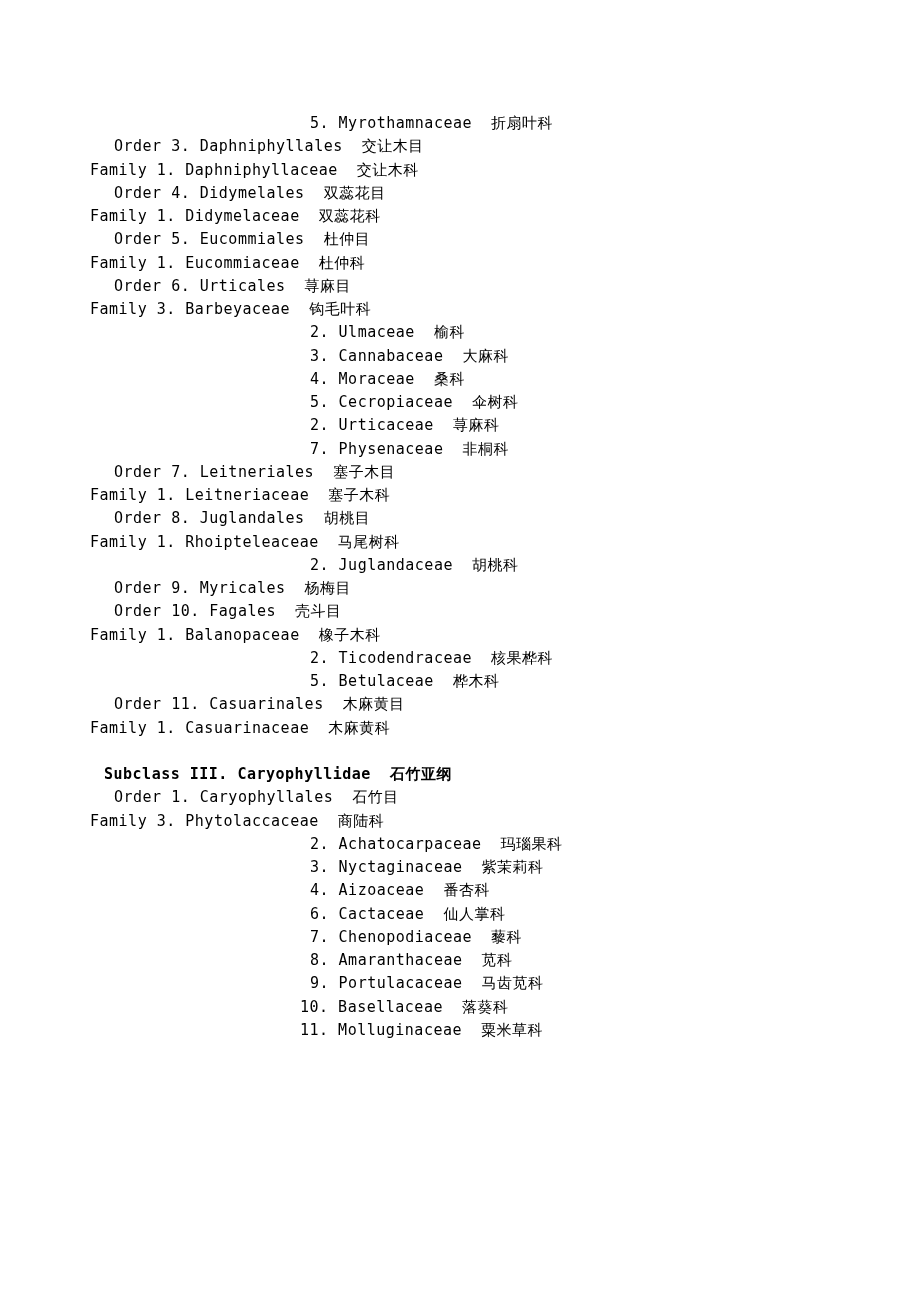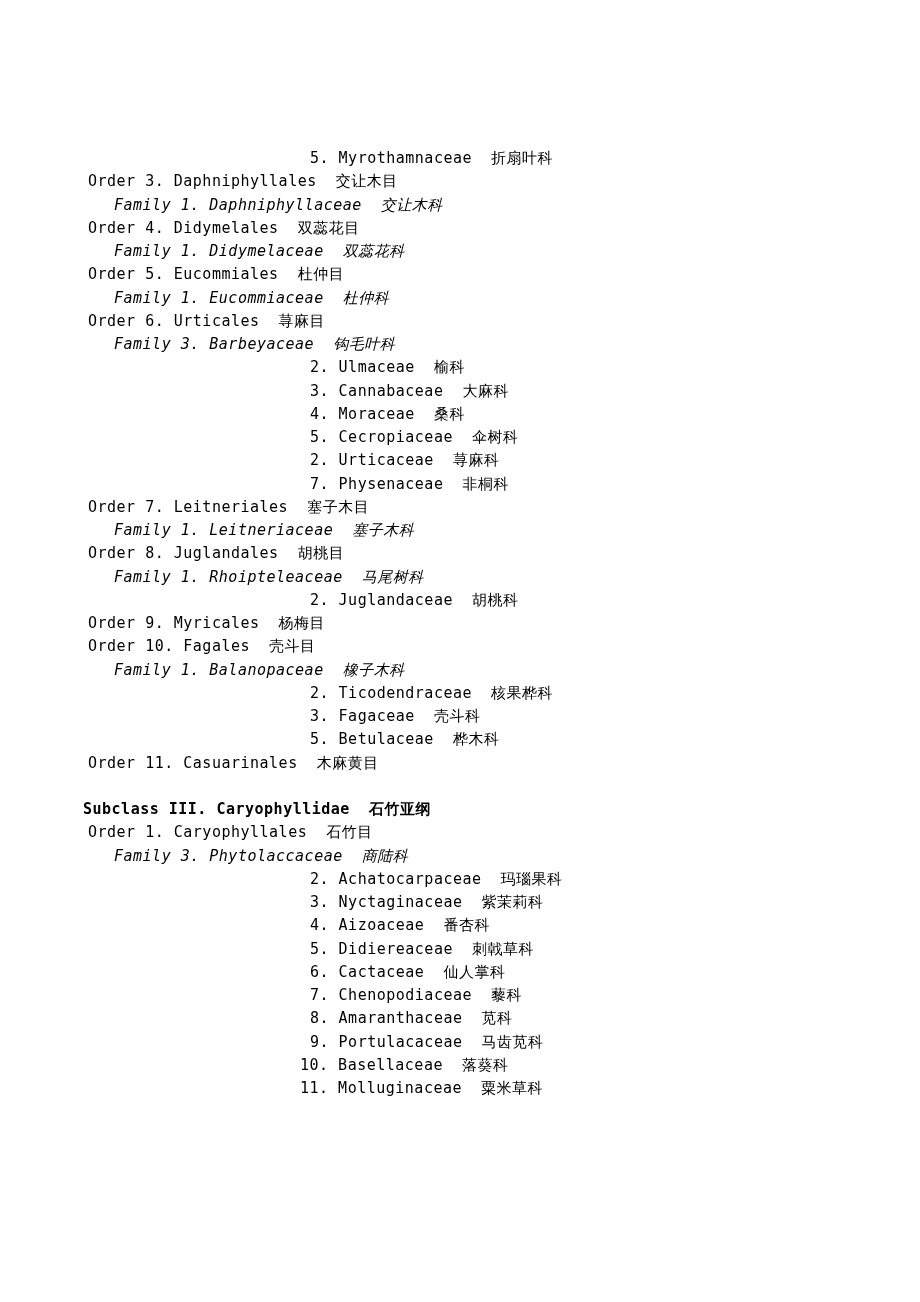--- a/index.html
+++ b/index.html
@@ -7,34 +7,33 @@
     padding: 0;
     background: #ffffff;
     font-family: "SimSun", "宋体", monospace;
     font-size: 15px;
     line-height: 1.55;
     color: #000;
     width: 920px;
   }
   .page {
     padding: 112px 0 0 0;
-    margin-top: 35px;
   }
   .line {
     white-space: pre;
     letter-spacing: 0.5px;
   }
   .subclass {
     font-weight: bold;
   }
-  .indent-order { padding-left: 88px; }
-  .indent-family { padding-left: 114px; font-style: italic; }
+  .indent-order { padding-left: 114px; }
+  .indent-family { padding-left: 90px; }
   .indent-num-2 { padding-left: 310px; }
   .indent-num-3 { padding-left: 300px; }
-  .indent-subclass { padding-left: 83px; }
+  .indent-subclass { padding-left: 104px; }
 </style>
 </head>
 <body>
 
 <div class="page">
   <div id="content">
       <div class="line indent-num-2">5. Myrothamnaceae  折扇叶科</div>
       <div class="line indent-order">Order 3. Daphniphyllales  交让木目</div>
       <div class="line indent-family">Family 1. Daphniphyllaceae  交让木科</div>
       <div class="line indent-order">Order 4. Didymelales  双蕊花目</div>
@@ -51,31 +50,30 @@
       <div class="line indent-num-2">7. Physenaceae  非桐科</div>
       <div class="line indent-order">Order 7. Leitneriales  塞子木目</div>
       <div class="line indent-family">Family 1. Leitneriaceae  塞子木科</div>
       <div class="line indent-order">Order 8. Juglandales  胡桃目</div>
       <div class="line indent-family">Family 1. Rhoipteleaceae  马尾树科</div>
       <div class="line indent-num-2">2. Juglandaceae  胡桃科</div>
       <div class="line indent-order">Order 9. Myricales  杨梅目</div>
       <div class="line indent-order">Order 10. Fagales  壳斗目</div>
       <div class="line indent-family">Family 1. Balanopaceae  橡子木科</div>
       <div class="line indent-num-2">2. Ticodendraceae  核果桦科</div>
-      <div class="line indent-num-2">3. Fagaceae  壳斗科</div>
       <div class="line indent-num-2">5. Betulaceae  桦木科</div>
       <div class="line indent-order">Order 11. Casuarinales  木麻黄目</div>
+      <div class="line indent-family">Family 1. Casuarinaceae  木麻黄科</div>
       <div class="line "> </div>
       <div class="line indent-subclass subclass">Subclass III. Caryophyllidae  石竹亚纲</div>
       <div class="line indent-order">Order 1. Caryophyllales  石竹目</div>
       <div class="line indent-family">Family 3. Phytolaccaceae  商陆科</div>
       <div class="line indent-num-2">2. Achatocarpaceae  玛瑙果科</div>
       <div class="line indent-num-2">3. Nyctaginaceae  紫茉莉科</div>
       <div class="line indent-num-2">4. Aizoaceae  番杏科</div>
-      <div class="line indent-num-2">5. Didiereaceae  刺戟草科</div>
       <div class="line indent-num-2">6. Cactaceae  仙人掌科</div>
       <div class="line indent-num-2">7. Chenopodiaceae  藜科</div>
       <div class="line indent-num-2">8. Amaranthaceae  苋科</div>
       <div class="line indent-num-2">9. Portulacaceae  马齿苋科</div>
       <div class="line indent-num-3">10. Basellaceae  落葵科</div>
       <div class="line indent-num-3">11. Molluginaceae  粟米草科</div>
     </div>
 </div>
 
 </body></html>

